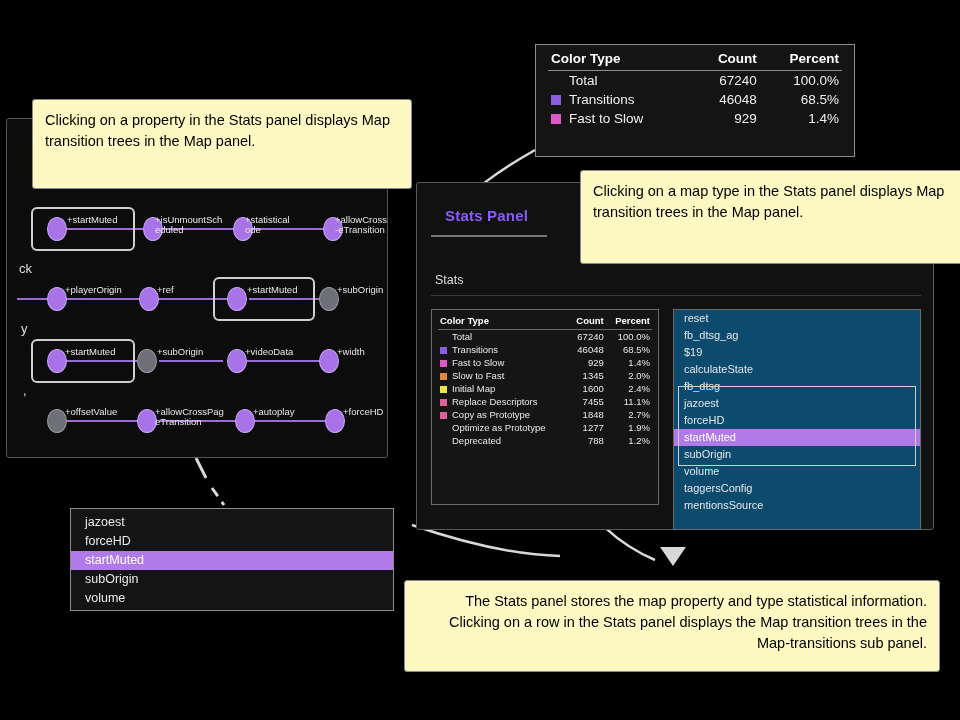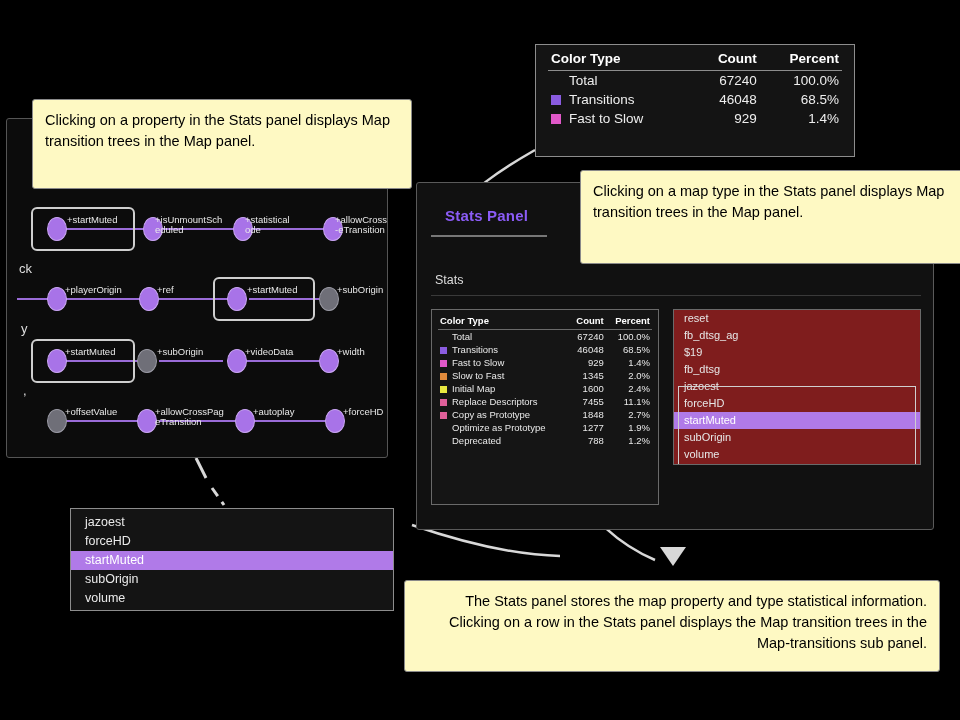--- a/index.html
+++ b/index.html
@@ -168,22 +168,22 @@
     vertical-align: middle;
   }
   .sw-pad { display:inline-block; width:7px; height:7px; margin-right:5px; }
 
   
   #prop-list {
     position: absolute;
     left: 256px;
     top: 126px;
     width: 248px;
-    height: 156px;
-    background: #7f1d1d;
+    height: 221px;
+    background: #0c4a6e;
     border: 1px solid #6a6a6a;
     box-sizing: border-box;
     overflow: hidden;
     font-size: 11px;
     color: #e6e6e6;
   }
   #prop-list .pitem {
     padding: 1px 10px;
     line-height: 15px;
     white-space: nowrap;
@@ -433,20 +433,21 @@
             <td class="num">1.2%</td>
           </tr>
         </tbody>
       </table>
     </div>
 
     <div id="prop-list">
       <div class="pitem">reset</div>
       <div class="pitem">fb_dtsg_ag</div>
       <div class="pitem">$19</div>
+      <div class="pitem">calculateState</div>
       <div class="pitem">fb_dtsg</div>
       <div class="pitem">jazoest</div>
       <div class="pitem">forceHD</div>
       <div class="pitem sel">startMuted</div>
       <div class="pitem">subOrigin</div>
       <div class="pitem">volume</div>
       <div class="pitem">taggersConfig</div>
       <div class="pitem">mentionsSource</div>
       <div class="prop-group-box"></div>
     </div>

